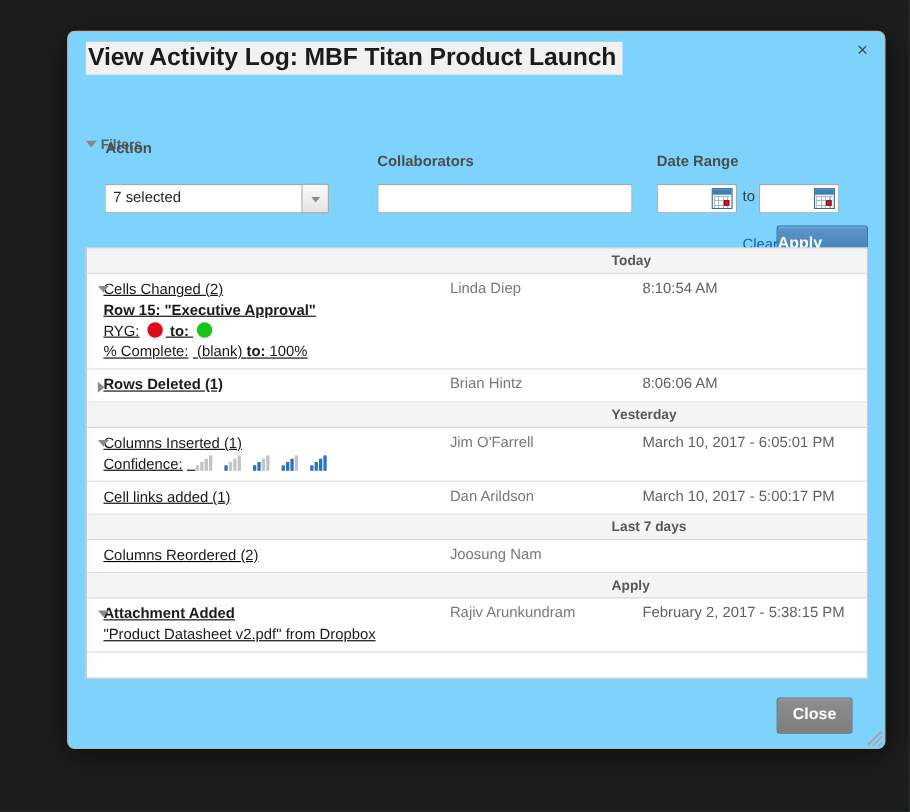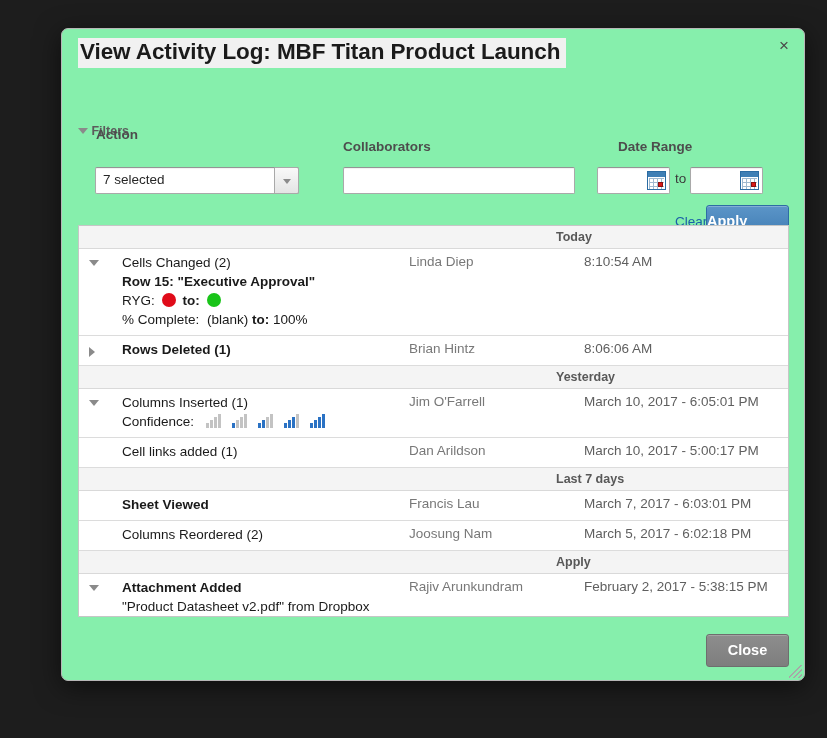--- a/index.html
+++ b/index.html
@@ -12,21 +12,21 @@
     overflow: hidden;
   }
 
   
   #dialog {
     position: absolute;
     left: 61px;
     top: 28px;
     width: 744px;
     height: 653px;
-    background: #86efac;
+    background: #7dd3fc;
     border: 1px solid #b6b6b6;
     border-radius: 7px;
     box-shadow: 0 6px 26px rgba(0,0,0,0.55);
     overflow: hidden;
   }
 
   
   #title-bar {
     position: relative;
     height: 46px;
@@ -92,21 +92,21 @@
   #filters-panel { position: absolute; left: 0; top: 68px; width: 100%; }
 
   .field-label {
     position: absolute;
     font-size: 13.5px;
     font-weight: bold;
     color: #4d4d4d;
   }
   .lbl-action       { left: 34px; top: 30px; }
   .lbl-collab       { left: 281px; top: 42px; }
-  .lbl-daterange    { left: 556px; top: 42px; }
+  .lbl-daterange    { left: 535px; top: 42px; }
 
   .txtbox {
     position: absolute;
     background: #fff;
     border: 1px solid #a9a9a9;
     border-top-color: #949494;
     border-radius: 2px;
     height: 27px;
     box-shadow: inset 0 1px 1px rgba(0,0,0,0.06);
   }
@@ -243,22 +243,23 @@
     padding: 5px 0 6px 0;
     min-height: 25px;
   }
   .row-tri {
     position: absolute;
     left: 10px;
     top: 11px;
     cursor: pointer;
   }
   .row-main {
-    padding-left: 43px;
+    padding-left: 15px;
     padding-right: 340px;
+    text-decoration: underline;
   }
   .row-action {
     font-size: 13.5px;
     color: #1a1a1a;
     line-height: 18px;
   }
   .row-action.bold { font-weight: bold; }
   .row-detail {
     font-size: 13.5px;
     color: #1a1a1a;
@@ -315,21 +316,21 @@
   .sig b:nth-child(1) { left: 0;  height: 5px; }
   .sig b:nth-child(2) { left: 4px; height: 8px; }
   .sig b:nth-child(3) { left: 8px; height: 11px; }
   .sig b:nth-child(4) { left: 12px; height: 14px; }
 
   
   #close-button {
     position: absolute;
     left: 644px;
     top: 605px;
-    width: 83px;
+    width: 69px;
     height: 33px;
     border: 1px solid #6e6e6e;
     border-radius: 3px;
     background: linear-gradient(#8d8d8d, #7e7e7e);
     color: #fff;
     font-size: 14.5px;
     font-weight: bold;
     text-align: center;
     line-height: 31px;
     cursor: pointer;
@@ -439,31 +440,23 @@
           <div class="row-action">Cell links added (1)</div>
         </div>
         <div class="row-user">Dan Arildson</div>
         <div class="row-date">March 10, 2017 - 5:00:17 PM</div>
       </div>
       <div class="grp-row">
         <span class="grp-label">Last 7 days</span>
       </div>
       <div class="log-row">
         <div class="row-main">
-          <div class="row-action bold">Sheet Viewed</div>
-        </div>
-        <div class="row-user">Francis Lau</div>
-        <div class="row-date">March 7, 2017 - 6:03:01 PM</div>
-      </div>
-      <div class="log-row">
-        <div class="row-main">
           <div class="row-action">Columns Reordered (2)</div>
         </div>
         <div class="row-user">Joosung Nam</div>
-        <div class="row-date">March 5, 2017 - 6:02:18 PM</div>
       </div>
       <div class="grp-row">
         <span class="grp-label">Apply</span>
       </div>
       <div class="log-row">
         <span class="row-tri tri tri-down"></span>
         <div class="row-main">
           <div class="row-action bold">Attachment Added</div>
           <div class="row-detail">"Product Datasheet v2.pdf" from Dropbox</div>
         </div>

